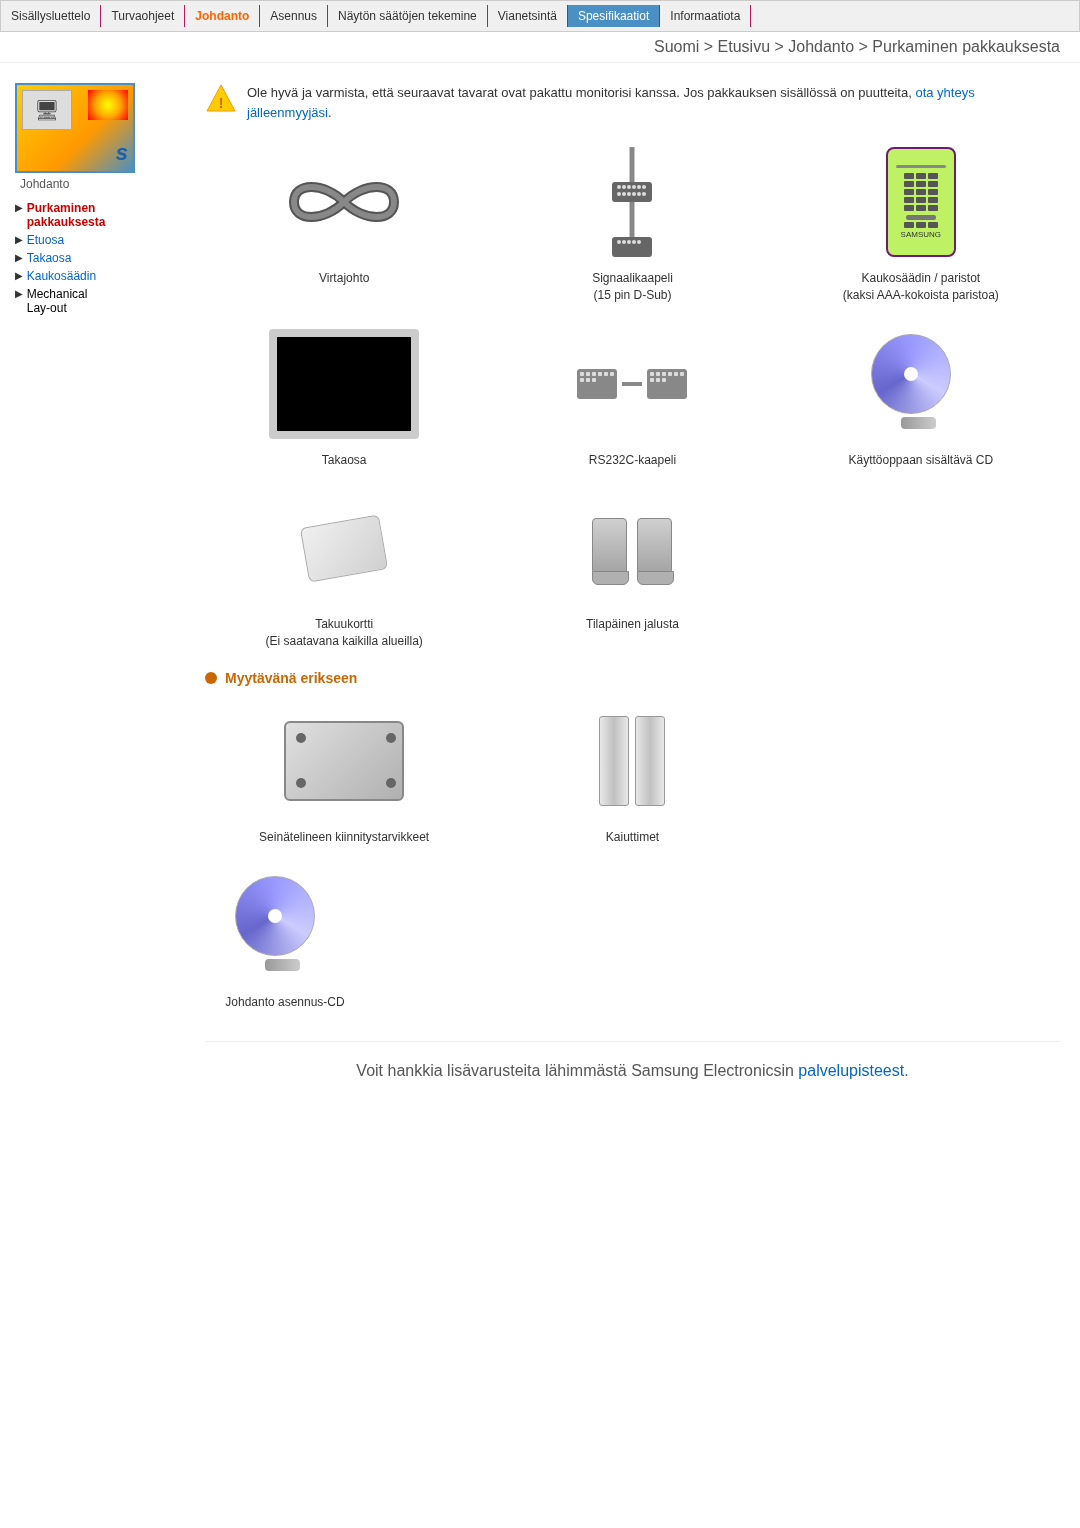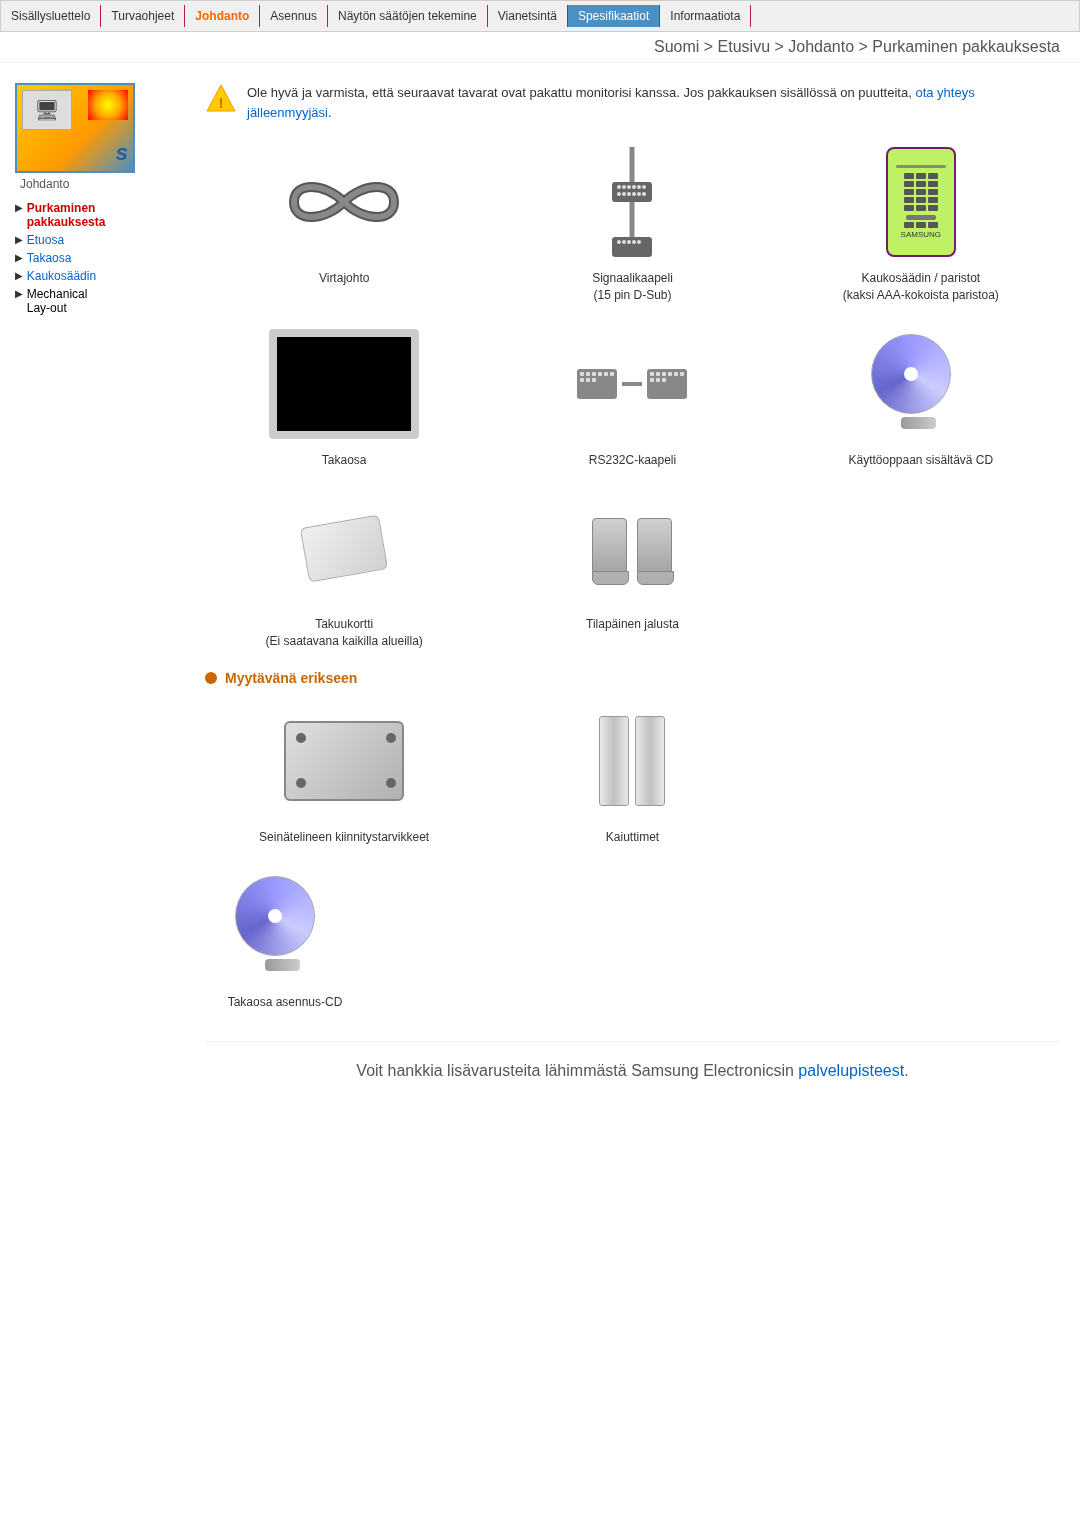--- a/index.html
+++ b/index.html
@@ -583,21 +583,21 @@
     </div>
 
     <div style="display:flex; justify-content:flex-start; margin-top:10px; margin-bottom:30px;">
       <div class="item-cell">
         <div class="item-image">
           <div class="install-cd">
             <div class="cd-main" style="background: conic-gradient(#9999ff, #ccccff, #6666cc, #9999ff);"></div>
             <div class="cd-arm2"></div>
           </div>
         </div>
-        <div class="item-label">Takaosa asennus-CD</div>
+        <div class="item-label">Johdanto asennus-CD</div>
       </div>
     </div>
 
     <div class="footer">
       <span>Voit hankkia lisävarusteita lähimmästä Samsung Electronicsin </span><a href="#">palvelupisteest</a><span>.</span>
     </div>
 
   </div>
 </div>
 

